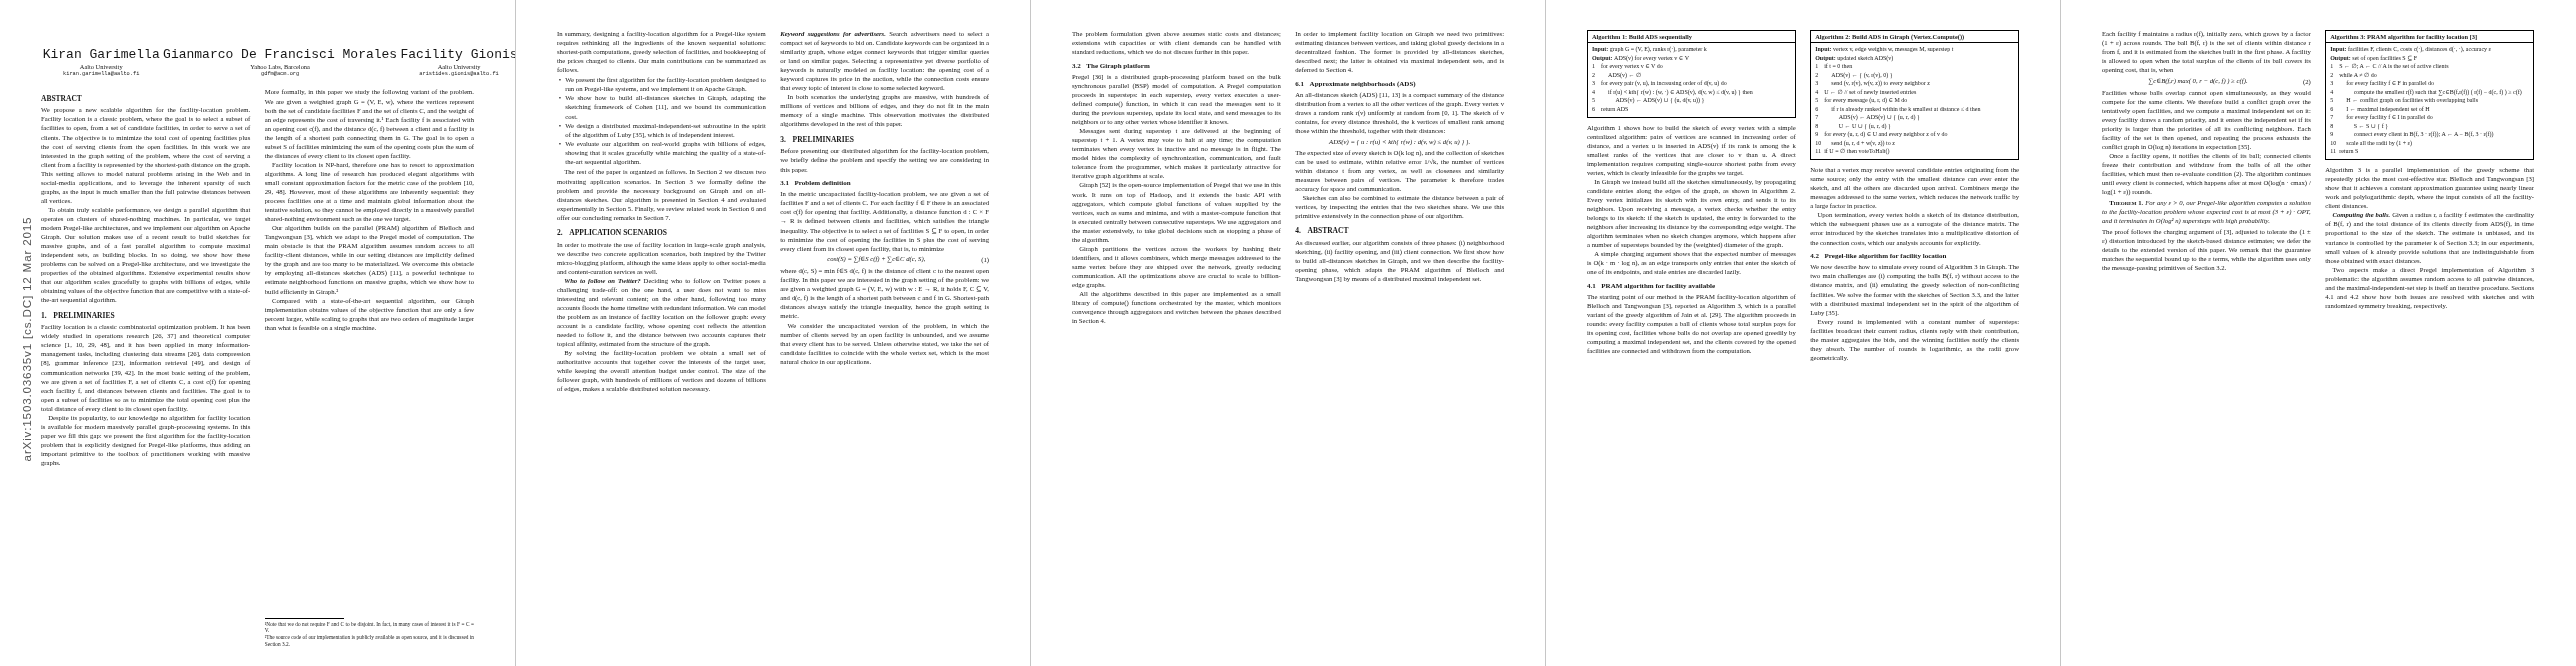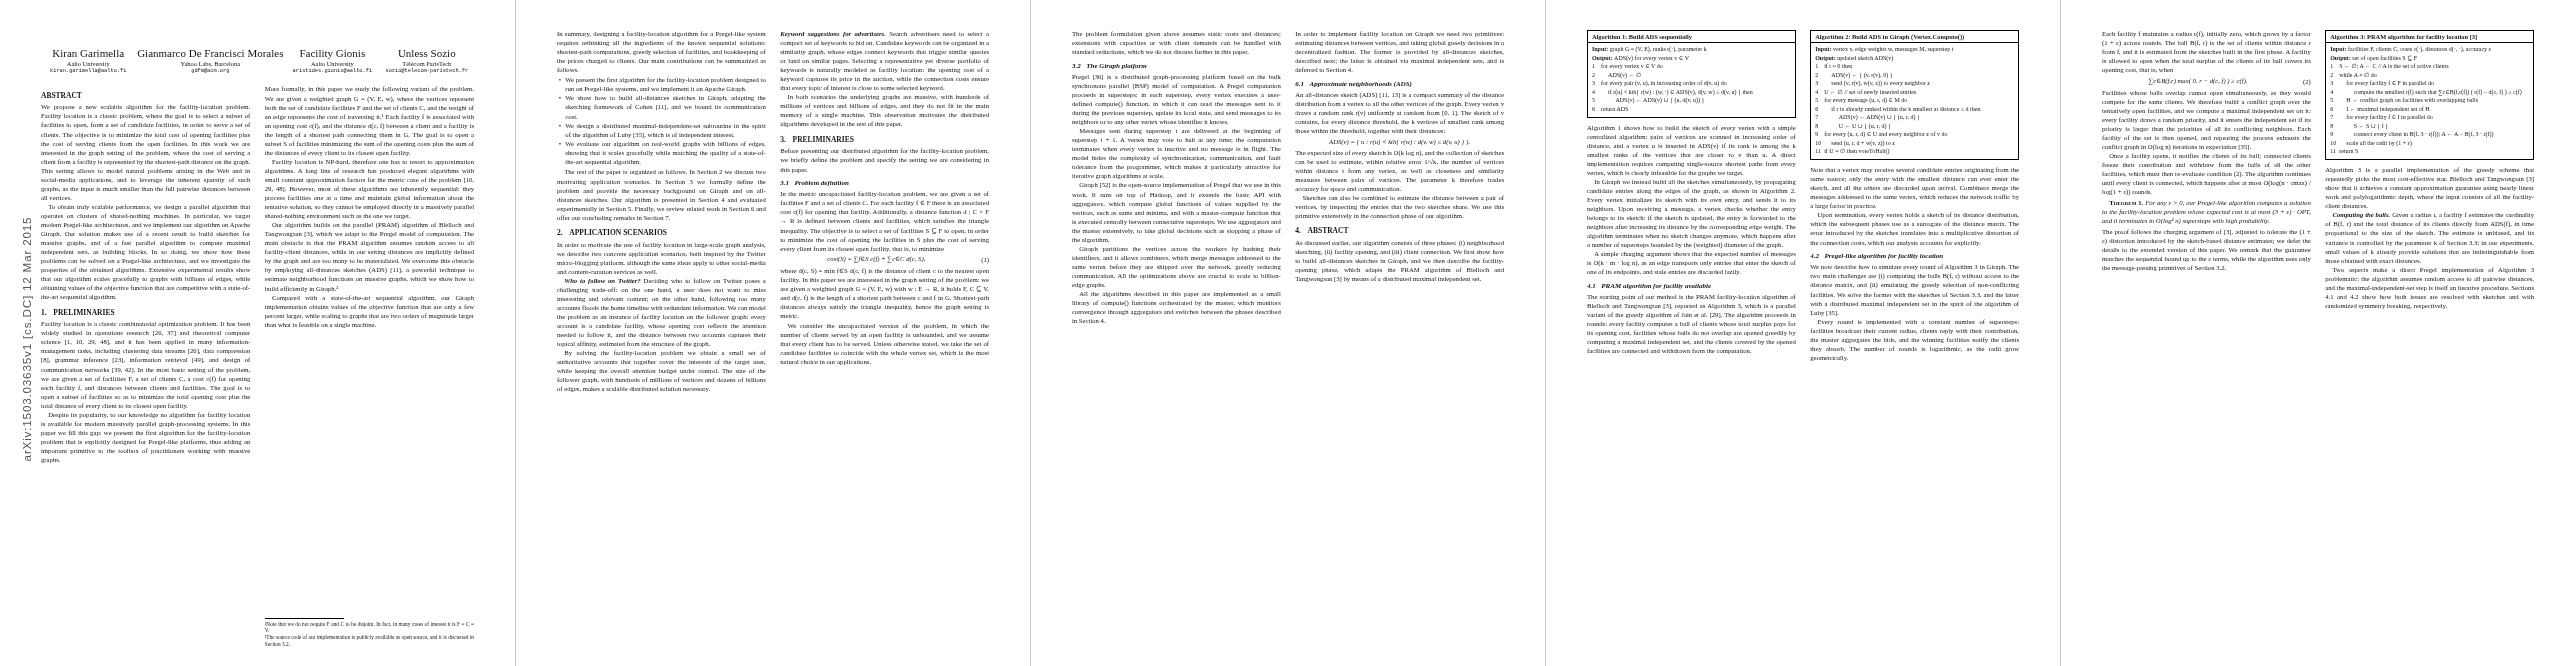--- a/index.html
+++ b/index.html
@@ -12,31 +12,31 @@
   .page1 { padding-top:34px; }
 
   .arxiv { position:absolute; top:339px; left:20px; transform-origin:0 0;
            transform:rotate(-90deg) translateX(-50%);
            font-family:"Liberation Sans","DejaVu Sans",sans-serif;
            font-size:11.7px; letter-spacing:0.8px; color:#555; white-space:nowrap; z-index:5; }
 
   .title { text-align:center; font-size:15px; font-weight:700; line-height:1.2; }
   .authors { display:flex; margin:13.3px 0 10px; }
   .author { flex:1; text-align:center; padding:0 1.7px; }
-  .author .name  { font-size:11px; white-space:nowrap; }
+  .author .name  { font-size:13px; white-space:nowrap;font-family:Liberation Mono, monospace; }
   .author .affil { font-size:6.4px; margin-top:1.1px; }
   .author .email { font-family:"Liberation Mono","DejaVu Sans Mono",monospace; font-size:5.3px; margin-top:1.1px; }
 
   .cols { display:flex; gap:14.5px; flex:1; min-height:0; }
   .col  { flex:1; min-width:0; display:flex; flex-direction:column; }
 
   .h1 { font-size:7.5px; font-weight:700; margin:6.1px 0 2.8px; }
   .h1 .hnum { margin-right:6.7px; }
   .h1 .hnum:empty { display:none; }
-  .h2 { font-size:7px; font-weight:700; margin:5.6px 0 2.2px;font-style:italic; }
+  .h2 { font-size:7px; font-weight:700; margin:5.6px 0 2.2px; }
   .h2 .hnum { margin-right:5.6px; }
 
   .p { font-size:6.7px; line-height:1.35; text-align:justify; text-indent:7.2px; }
   .p.noind { text-indent:0; }
   .p .lead { font-weight:700; font-style:italic; }
 
   .eq { display:flex; align-items:center; font-size:6.7px; margin:2.8px 0; }
   .eq .eqbody { flex:1; text-align:center; font-style:italic; }
   .eq .eqnum  { width:16.7px; text-align:right; }
 

